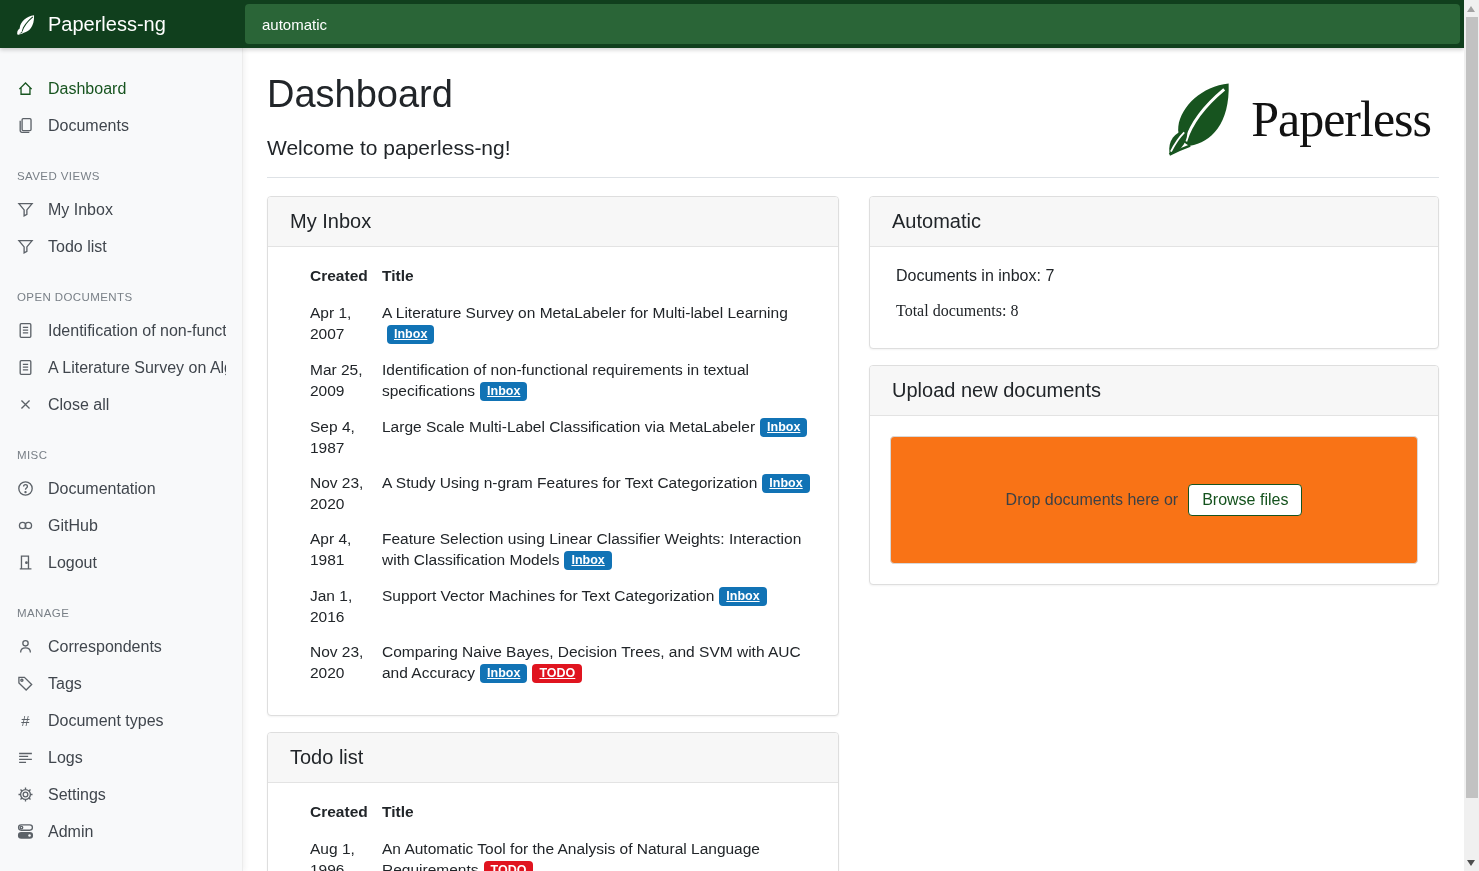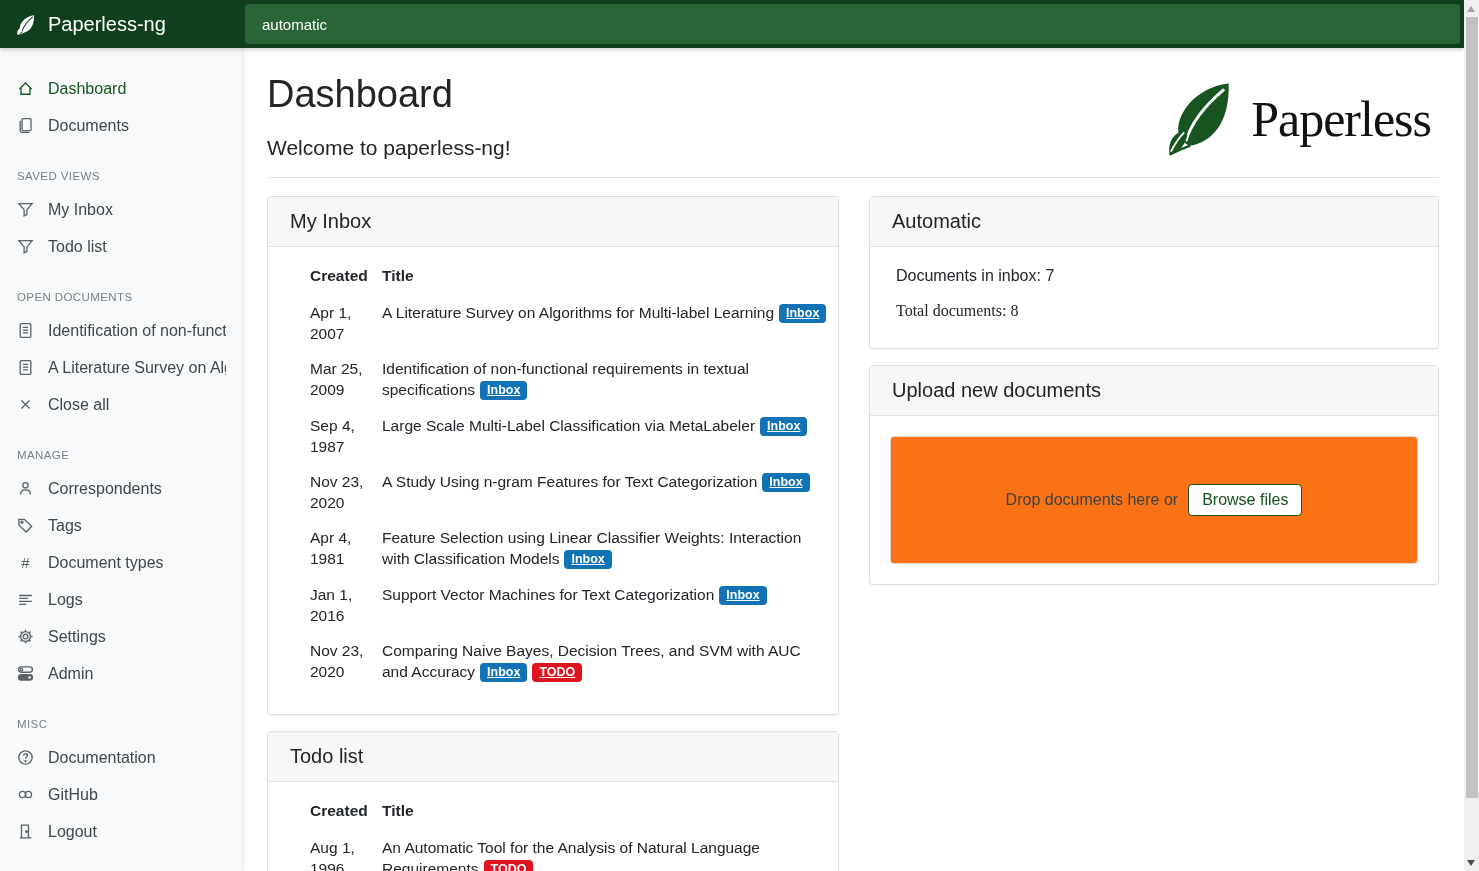--- a/index.html
+++ b/index.html
@@ -162,20 +162,52 @@
         <span class="sicon">
           <svg viewBox="0 0 16 16">
               <path d="M4.2 4.2l7.6 7.6 M11.8 4.2l-7.6 7.6"></path>
             </svg>
         </span>
         <span class="slabel">Close all</span>
       </a>
     </div>
 
     <div class="side-section">
+      <div class="side-title">MISC</div>
+      <a class="side-item">
+        <span class="sicon">
+          <svg viewBox="0 0 16 16">
+              <circle cx="8" cy="8" r="6.3"></circle>
+              <path d="M6.2 6.2c0-1 .8-1.8 1.8-1.8s1.8.7 1.8 1.7c0 1.4-1.8 1.5-1.8 3"></path>
+              <circle cx="8" cy="11.4" r=".5" fill="#5c6268"></circle>
+            </svg>
+        </span>
+        <span class="slabel">Documentation</span>
+      </a>
+      <a class="side-item">
+        <span class="sicon">
+          <svg viewBox="0 0 16 16">
+              <circle cx="5.3" cy="8" r="3"></circle>
+              <circle cx="10.7" cy="8" r="3"></circle>
+            </svg>
+        </span>
+        <span class="slabel">GitHub</span>
+      </a>
+      <a class="side-item">
+        <span class="sicon">
+          <svg viewBox="0 0 16 16">
+              <path d="M4.2 14V2h6.6v12 M2.6 14h11"></path>
+              <circle cx="8.9" cy="8.2" r=".7" fill="#5c6268"></circle>
+            </svg>
+        </span>
+        <span class="slabel">Logout</span>
+      </a>
+    </div>
+
+    <div class="side-section">
       <div class="side-title">MANAGE</div>
       <a class="side-item">
         <span class="sicon">
           <svg viewBox="0 0 16 16">
               <circle cx="8" cy="5" r="2.5"></circle>
               <path d="M3.4 13.6c0-2.7 2-4.3 4.6-4.3s4.6 1.6 4.6 4.3"></path>
             </svg>
         </span>
         <span class="slabel">Correspondents</span>
       </a>
@@ -215,52 +247,20 @@
       <a class="side-item">
         <span class="sicon">
           <svg viewBox="0 0 16 16">
               <rect x="1.5" y="1.8" width="13" height="5" rx="2.5"></rect>
               <circle cx="4.2" cy="4.3" r="1.2"></circle>
             <rect x="1.5" y="9.2" width="13" height="5" rx="2.5" fill="#5c6268"></rect>
               <circle cx="11.8" cy="11.7" r="1.2" fill="#f8f9fa" stroke="none"></circle>
             </svg>
         </span>
         <span class="slabel">Admin</span>
-      </a>
-    </div>
-
-    <div class="side-section">
-      <div class="side-title">MISC</div>
-      <a class="side-item">
-        <span class="sicon">
-          <svg viewBox="0 0 16 16">
-              <circle cx="8" cy="8" r="6.3"></circle>
-              <path d="M6.2 6.2c0-1 .8-1.8 1.8-1.8s1.8.7 1.8 1.7c0 1.4-1.8 1.5-1.8 3"></path>
-              <circle cx="8" cy="11.4" r=".5" fill="#5c6268"></circle>
-            </svg>
-        </span>
-        <span class="slabel">Documentation</span>
-      </a>
-      <a class="side-item">
-        <span class="sicon">
-          <svg viewBox="0 0 16 16">
-              <circle cx="5.3" cy="8" r="3"></circle>
-              <circle cx="10.7" cy="8" r="3"></circle>
-            </svg>
-        </span>
-        <span class="slabel">GitHub</span>
-      </a>
-      <a class="side-item">
-        <span class="sicon">
-          <svg viewBox="0 0 16 16">
-              <path d="M4.2 14V2h6.6v12 M2.6 14h11"></path>
-              <circle cx="8.9" cy="8.2" r=".7" fill="#5c6268"></circle>
-            </svg>
-        </span>
-        <span class="slabel">Logout</span>
       </a>
     </div>
   </aside>
 
   <main class="main">
     <div class="page-header">
       <div>
         <h1 class="page-title">Dashboard</h1>
         <div class="page-subtitle">Welcome to paperless-ng!</div>
       </div>
@@ -288,21 +288,21 @@
               <thead>
                 <tr>
                   <th>Created</th>
                   <th>Title</th>
                 </tr>
               </thead>
               <tbody>
 
                   <tr>
                     <td class="cell-created">Apr 1, 2007</td>
-                    <td class="cell-title"><a class="doc-link">A Literature Survey on Algorithms for Multi-label Learning</a><span class="tags"><span class="badge" style="background: rgb(17, 115, 181);">Inbox</span></span></td>
+                    <td class="cell-title"><a class="doc-link">A Literature Survey on MetaLabeler for Multi-label Learning</a><span class="tags"><span class="badge" style="background: rgb(17, 115, 181);">Inbox</span></span></td>
                   </tr>
 
                   <tr>
                     <td class="cell-created">Mar 25, 2009</td>
                     <td class="cell-title"><a class="doc-link">Identification of non-functional requirements in textual specifications</a><span class="tags"><span class="badge" style="background: rgb(17, 115, 181);">Inbox</span></span></td>
                   </tr>
 
                   <tr>
                     <td class="cell-created">Sep 4, 1987</td>
                     <td class="cell-title"><a class="doc-link">Large Scale Multi-Label Classification via MetaLabeler</a><span class="tags"><span class="badge" style="background: rgb(17, 115, 181);">Inbox</span></span></td>

